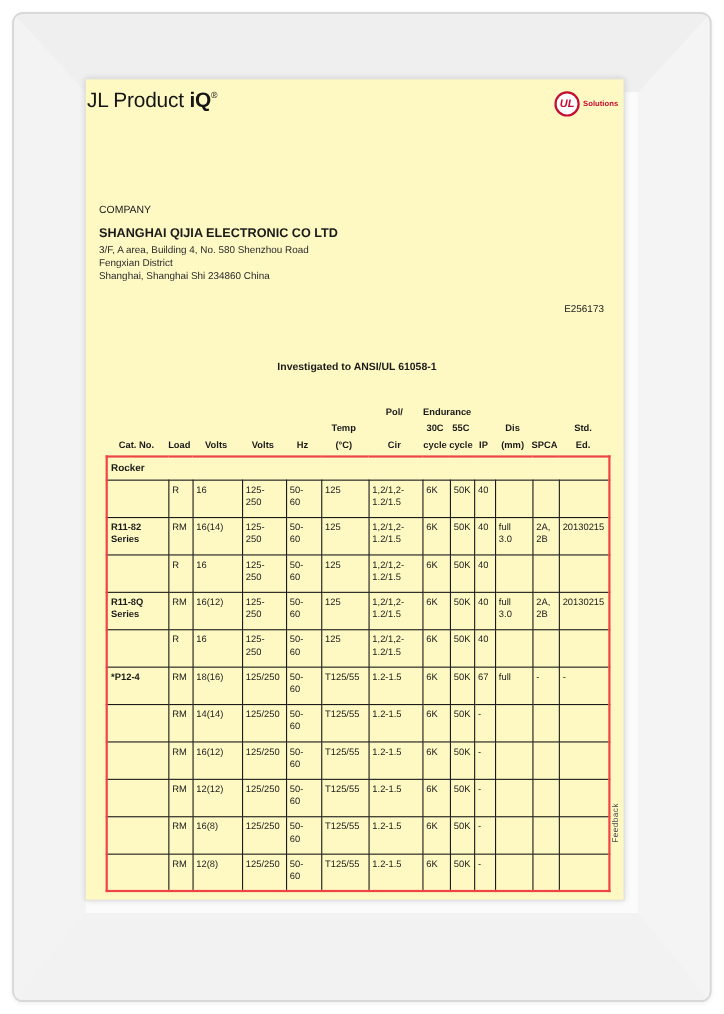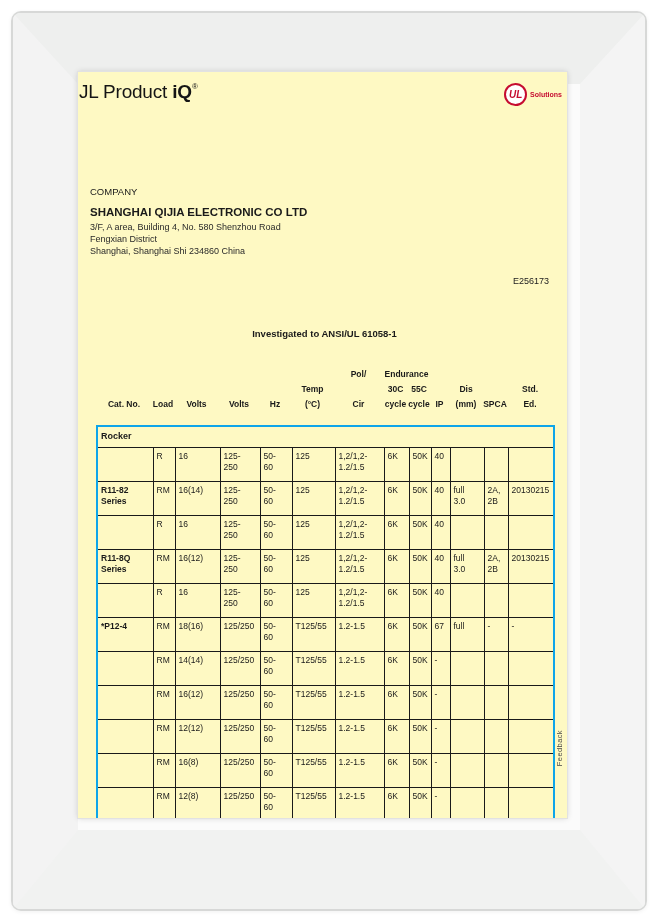--- a/index.html
+++ b/index.html
@@ -42,21 +42,21 @@
   .table-area{position:absolute;left:18px;top:256px;width:457px;}
   .investigated{width:457px;text-align:center;font-size:9.5px;font-weight:700;margin:0 0 8px 0;}
   table{table-layout:fixed;border-spacing:0;width:457px;margin-top:28px;}
   col.c0{width:56px}col.c1{width:22px}col.c2{width:45px}col.c3{width:40px}
   col.c4{width:32px}col.c5{width:43px}col.c6{width:49px}col.c7{width:25px}
   col.c8{width:22px}col.c9{width:19px}col.c10{width:34px}col.c11{width:24px}col.c12{width:46px}
   .t-head td{
     font-size:8.5px;font-weight:700;text-align:center;vertical-align:bottom;
     padding:1px 0;line-height:13px;border:none;overflow:hidden;
   }
-  .t-body{border-collapse:collapse;border:2px solid #0ea5e9;margin-top:13px;}
+  .t-body{border-collapse:collapse;border:2px solid #ef4444;margin-top:2px;}
   .t-body td{
     border:1.5px solid #1a1a1a;font-size:8.5px;line-height:11px;
     padding:3px 3px 2px 3px;vertical-align:top;text-align:left;
     white-space:pre-line;height:34px;box-sizing:border-box;overflow:hidden;
   }
   .t-body td:first-child{font-weight:700;}
   .t-body tr.section-row td{font-weight:700;height:21px;font-size:9px;padding:4px 3px;}
   .feedback{
     position:absolute;right:3px;top:658px;writing-mode:vertical-rl;transform:rotate(180deg);
     font-size:7.5px;color:#474747;letter-spacing:0.4px;cursor:pointer;

